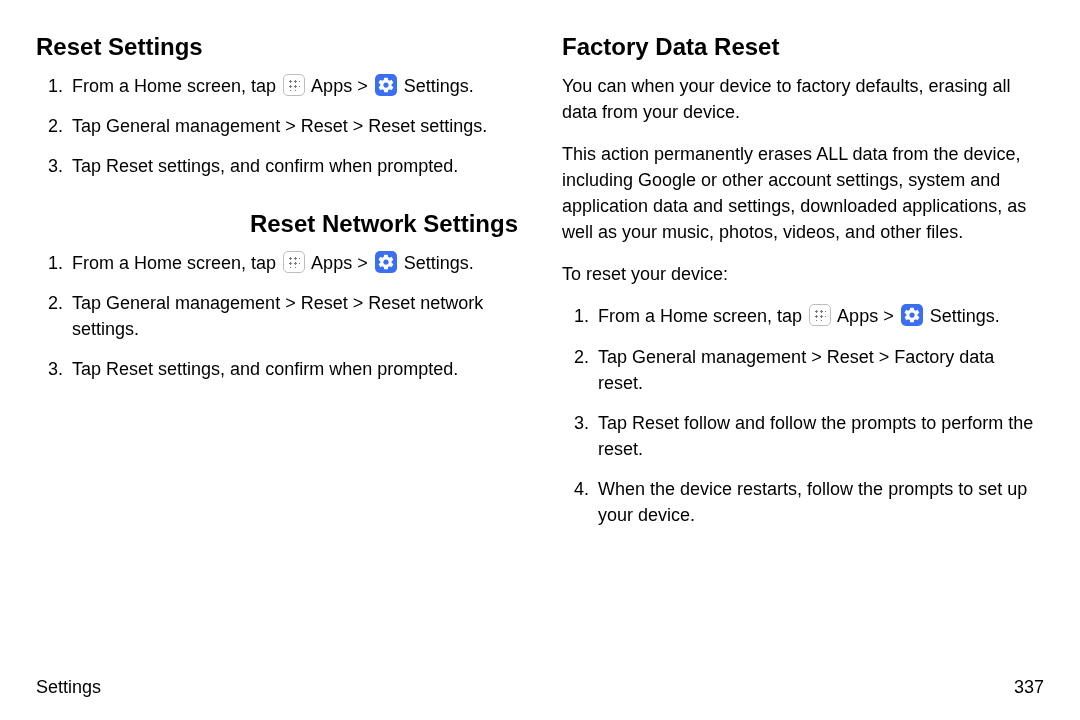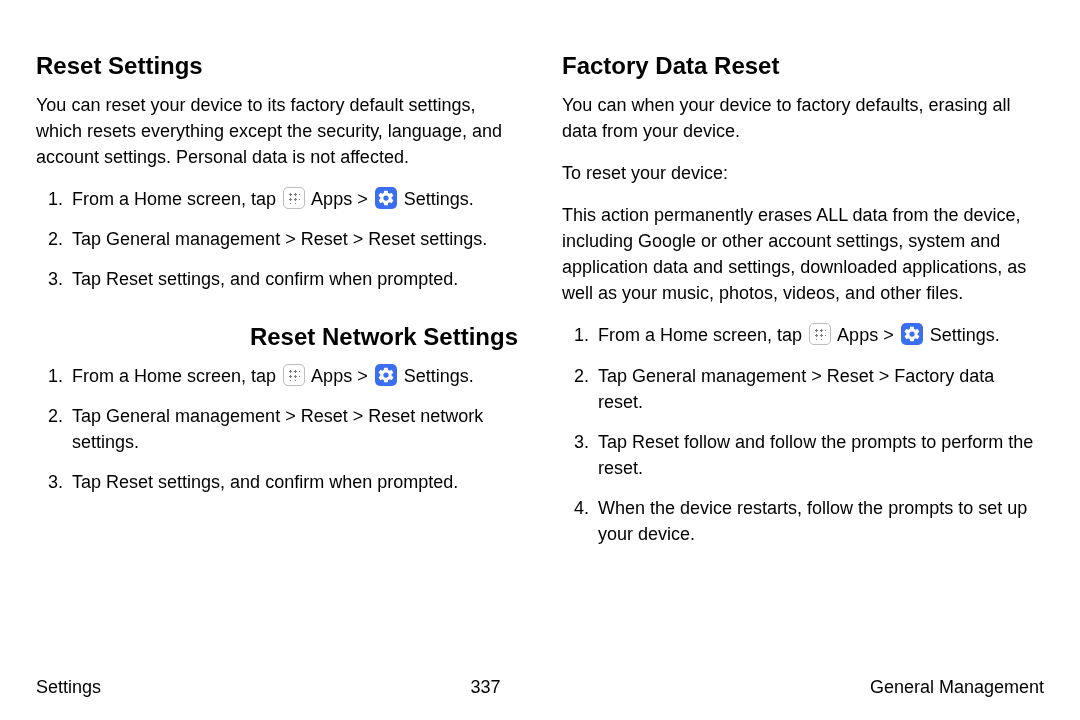--- a/index.html
+++ b/index.html
@@ -10,21 +10,20 @@
     background: #fff;
     color: #000;
     padding: 30px 36px 20px 36px;
     position: relative;
     font-size: 18px;
     line-height: 1.45;
   }
   .cols {
     display: flex;
     gap: 44px;
-    margin-top: 19px;
   }
   .col {
     flex: 1;
     min-width: 0;
   }
   h2 {
     font-size: 24px;
     font-weight: 700;
     margin-bottom: 8px;
     margin-top: 0;
@@ -86,21 +85,20 @@
     font-size: 18px;
   }
 </style>
 </head>
 <body>
 
 <div class="cols">
   <div class="col">
 
     <h2>Reset Settings</h2>
-    <p>You can reset your device to its factory default settings, which resets everything except the security, language, and account settings. Personal data is not affected.</p>
     <ol>
       <li>
         <span>From a Home screen, tap</span>
         <span class="icon-apps"></span>
         <span class="bold">Apps</span>
         <span class="bold">&gt;</span>
         <span class="icon-settings"><svg viewBox="0 0 24 24">
               <path fill="#fff" d="M19.4 13a7.5 7.5 0 0 0 .1-1 7.5 7.5 0 0 0-.1-1l2.1-1.6a.5.5 0 0 0 .1-.6l-2-3.4a.5.5 0 0 0-.6-.2l-2.5 1a7.3 7.3 0 0 0-1.7-1l-.4-2.6a.5.5 0 0 0-.5-.4h-4a.5.5 0 0 0-.5.4l-.4 2.6a7.3 7.3 0 0 0-1.7 1l-2.5-1a.5.5 0 0 0-.6.2l-2 3.4a.5.5 0 0 0 .1.6L4.5 11a7.5 7.5 0 0 0-.1 1 7.5 7.5 0 0 0 .1 1l-2.1 1.6a.5.5 0 0 0-.1.6l2 3.4a.5.5 0 0 0 .6.2l2.5-1a7.3 7.3 0 0 0 1.7 1l.4 2.6a.5.5 0 0 0 .5.4h4a.5.5 0 0 0 .5-.4l.4-2.6a7.3 7.3 0 0 0 1.7-1l2.5 1a.5.5 0 0 0 .6-.2l2-3.4a.5.5 0 0 0-.1-.6ZM12 15.5A3.5 3.5 0 1 1 15.5 12 3.5 3.5 0 0 1 12 15.5Z"></path>
             </svg></span>
         <span class="bold">Settings</span>.
@@ -130,22 +128,22 @@
       </li>
       <li>
         <span>Tap </span><span class="bold">Reset settings</span><span>, and confirm when prompted.</span>
       </li>
     </ol>
   </div>
 
   <div class="col">
     <h2>Factory Data Reset</h2>
     <p>You can when your device to factory defaults, erasing all data from your device.</p>
+    <p>This action permanently erases ALL data from the device, including Google or other account settings, system and application data and settings, downloaded applications, as well as your music, photos, videos, and other files.</p>
     <p>To reset your device:</p>
-    <p>This action permanently erases ALL data from the device, including Google or other account settings, system and application data and settings, downloaded applications, as well as your music, photos, videos, and other files.</p>
     <ol>
       <li>
         <span>From a Home screen, tap</span>
         <span class="icon-apps"></span>
         <span class="bold">Apps</span>
         <span class="bold">&gt;</span>
         <span class="icon-settings"><svg viewBox="0 0 24 24">
               <path fill="#fff" d="M19.4 13a7.5 7.5 0 0 0 .1-1 7.5 7.5 0 0 0-.1-1l2.1-1.6a.5.5 0 0 0 .1-.6l-2-3.4a.5.5 0 0 0-.6-.2l-2.5 1a7.3 7.3 0 0 0-1.7-1l-.4-2.6a.5.5 0 0 0-.5-.4h-4a.5.5 0 0 0-.5.4l-.4 2.6a7.3 7.3 0 0 0-1.7 1l-2.5-1a.5.5 0 0 0-.6.2l-2 3.4a.5.5 0 0 0 .1.6L4.5 11a7.5 7.5 0 0 0-.1 1 7.5 7.5 0 0 0 .1 1l-2.1 1.6a.5.5 0 0 0-.1.6l2 3.4a.5.5 0 0 0 .6.2l2.5-1a7.3 7.3 0 0 0 1.7 1l.4 2.6a.5.5 0 0 0 .5.4h4a.5.5 0 0 0 .5-.4l.4-2.6a7.3 7.3 0 0 0 1.7-1l2.5 1a.5.5 0 0 0 .6-.2l2-3.4a.5.5 0 0 0-.1-.6ZM12 15.5A3.5 3.5 0 1 1 15.5 12 3.5 3.5 0 0 1 12 15.5Z"></path>
             </svg></span>
         <span class="bold">Settings</span>.
@@ -159,14 +157,13 @@
       <li>
         <span>When the device restarts, follow the prompts to set up your device.</span>
       </li>
     </ol>
   </div>
 </div>
 
 <div class="footer">
   <span>Settings</span>
   <span>337</span>
-  <span>General Management</span>
 </div>
 
 </body></html>

